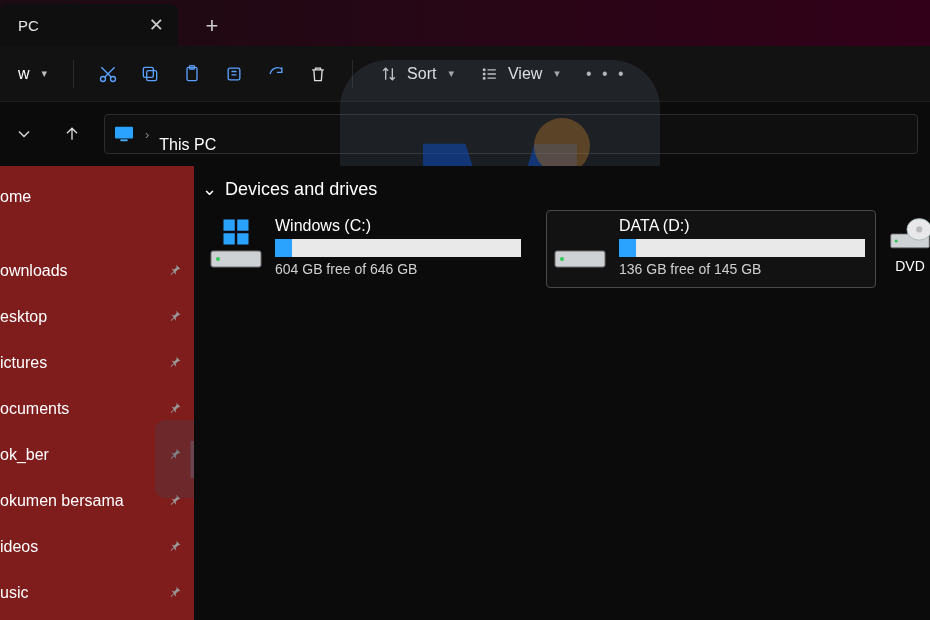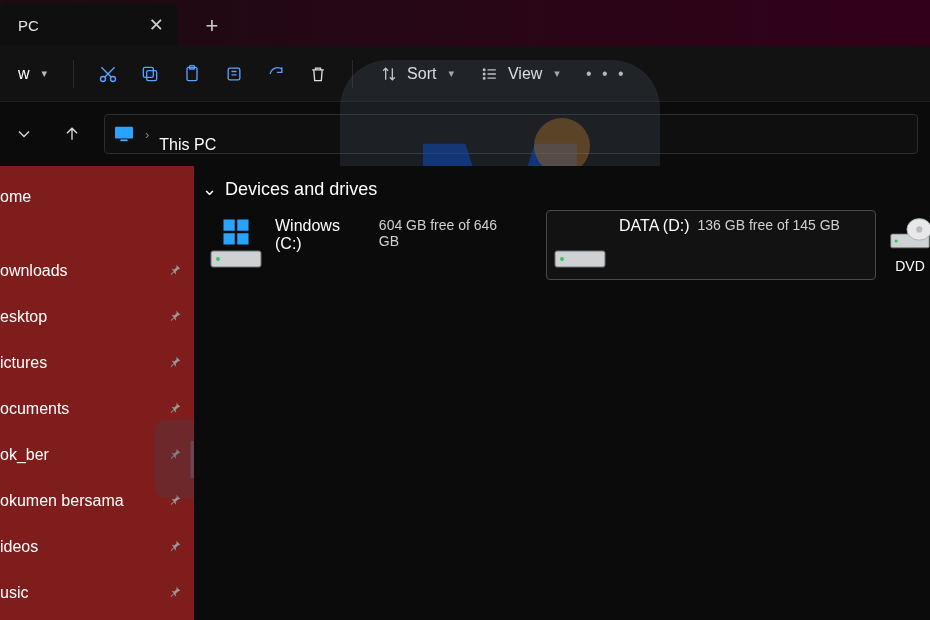--- a/index.html
+++ b/index.html
@@ -30,23 +30,23 @@
   .main { display:flex; height:calc(620px - 46px - 56px - 64px);}
   .sidebar { width:195px; background:#7f1d1d; padding-top:8px;}
   .side-item { height:46px; display:flex; align-items:center; justify-content:space-between; padding:0 12px 0 0; font-size:16px; color:#fff; cursor:pointer;}
   .side-label { white-space:nowrap; overflow:hidden; }
   .pin { color:#888; font-size:13px;}
   .side-gap { height:28px; }
   .content { flex:1; background:#0b0b0c; padding:8px 0 0 8px; position:relative;}
   .section-hdr { display:flex; align-items:center; gap:8px; font-size:18px; color:#fff; padding:4px 0 10px 0; cursor:pointer;}
   .drives-row { display:flex; gap:14px; }
   .drive { display:flex; gap:12px; padding:6px 10px 10px 6px; border:1px solid transparent; border-radius:4px; width:330px; cursor:pointer;}
-  .drive.selected { border-color:#4a4a4c; background:rgba(255,255,255,0.03);text-align:center;}
+  .drive.selected { border-color:#4a4a4c; background:rgba(255,255,255,0.03);}
   .drive-icon { width:54px; display:flex; flex-direction:column; align-items:center; gap:0;}
-  .drive-body { flex:1; display:flex; flex-direction:row; gap:4px;}
+  .drive-body { flex:1; display:flex; flex-direction:column; gap:4px;}
   .drive-name { font-size:16px; color:#fff;}
   .drive-bar { height:18px; background:#e9e9e9; position:relative; }
   .drive-fill { position:absolute; left:0; top:0; bottom:0; background:#2aa3ff;}
   .drive-free { font-size:14px; color:#d0d0d0;}
   .dvd-col { display:flex; flex-direction:column; align-items:center; gap:4px; padding-top:4px;}
   .dvd-label { font-size:14px; color:#fff;}
   
   .wm-box { position:absolute; left:340px; top:60px; width:320px; height:320px; background:rgba(80,100,120,0.22); border-radius:48px; display:flex; align-items:center; justify-content:center; pointer-events:none;}
   .wm-m { font-size:220px; font-weight:800; color:#0d4bb8; opacity:0.55; font-family: Arial, sans-serif;}
   .wm-m::before{ content:""; position:absolute; top:58px; right:70px; width:56px; height:56px; border-radius:50%; background:#d88a2a; opacity:0.6;}

